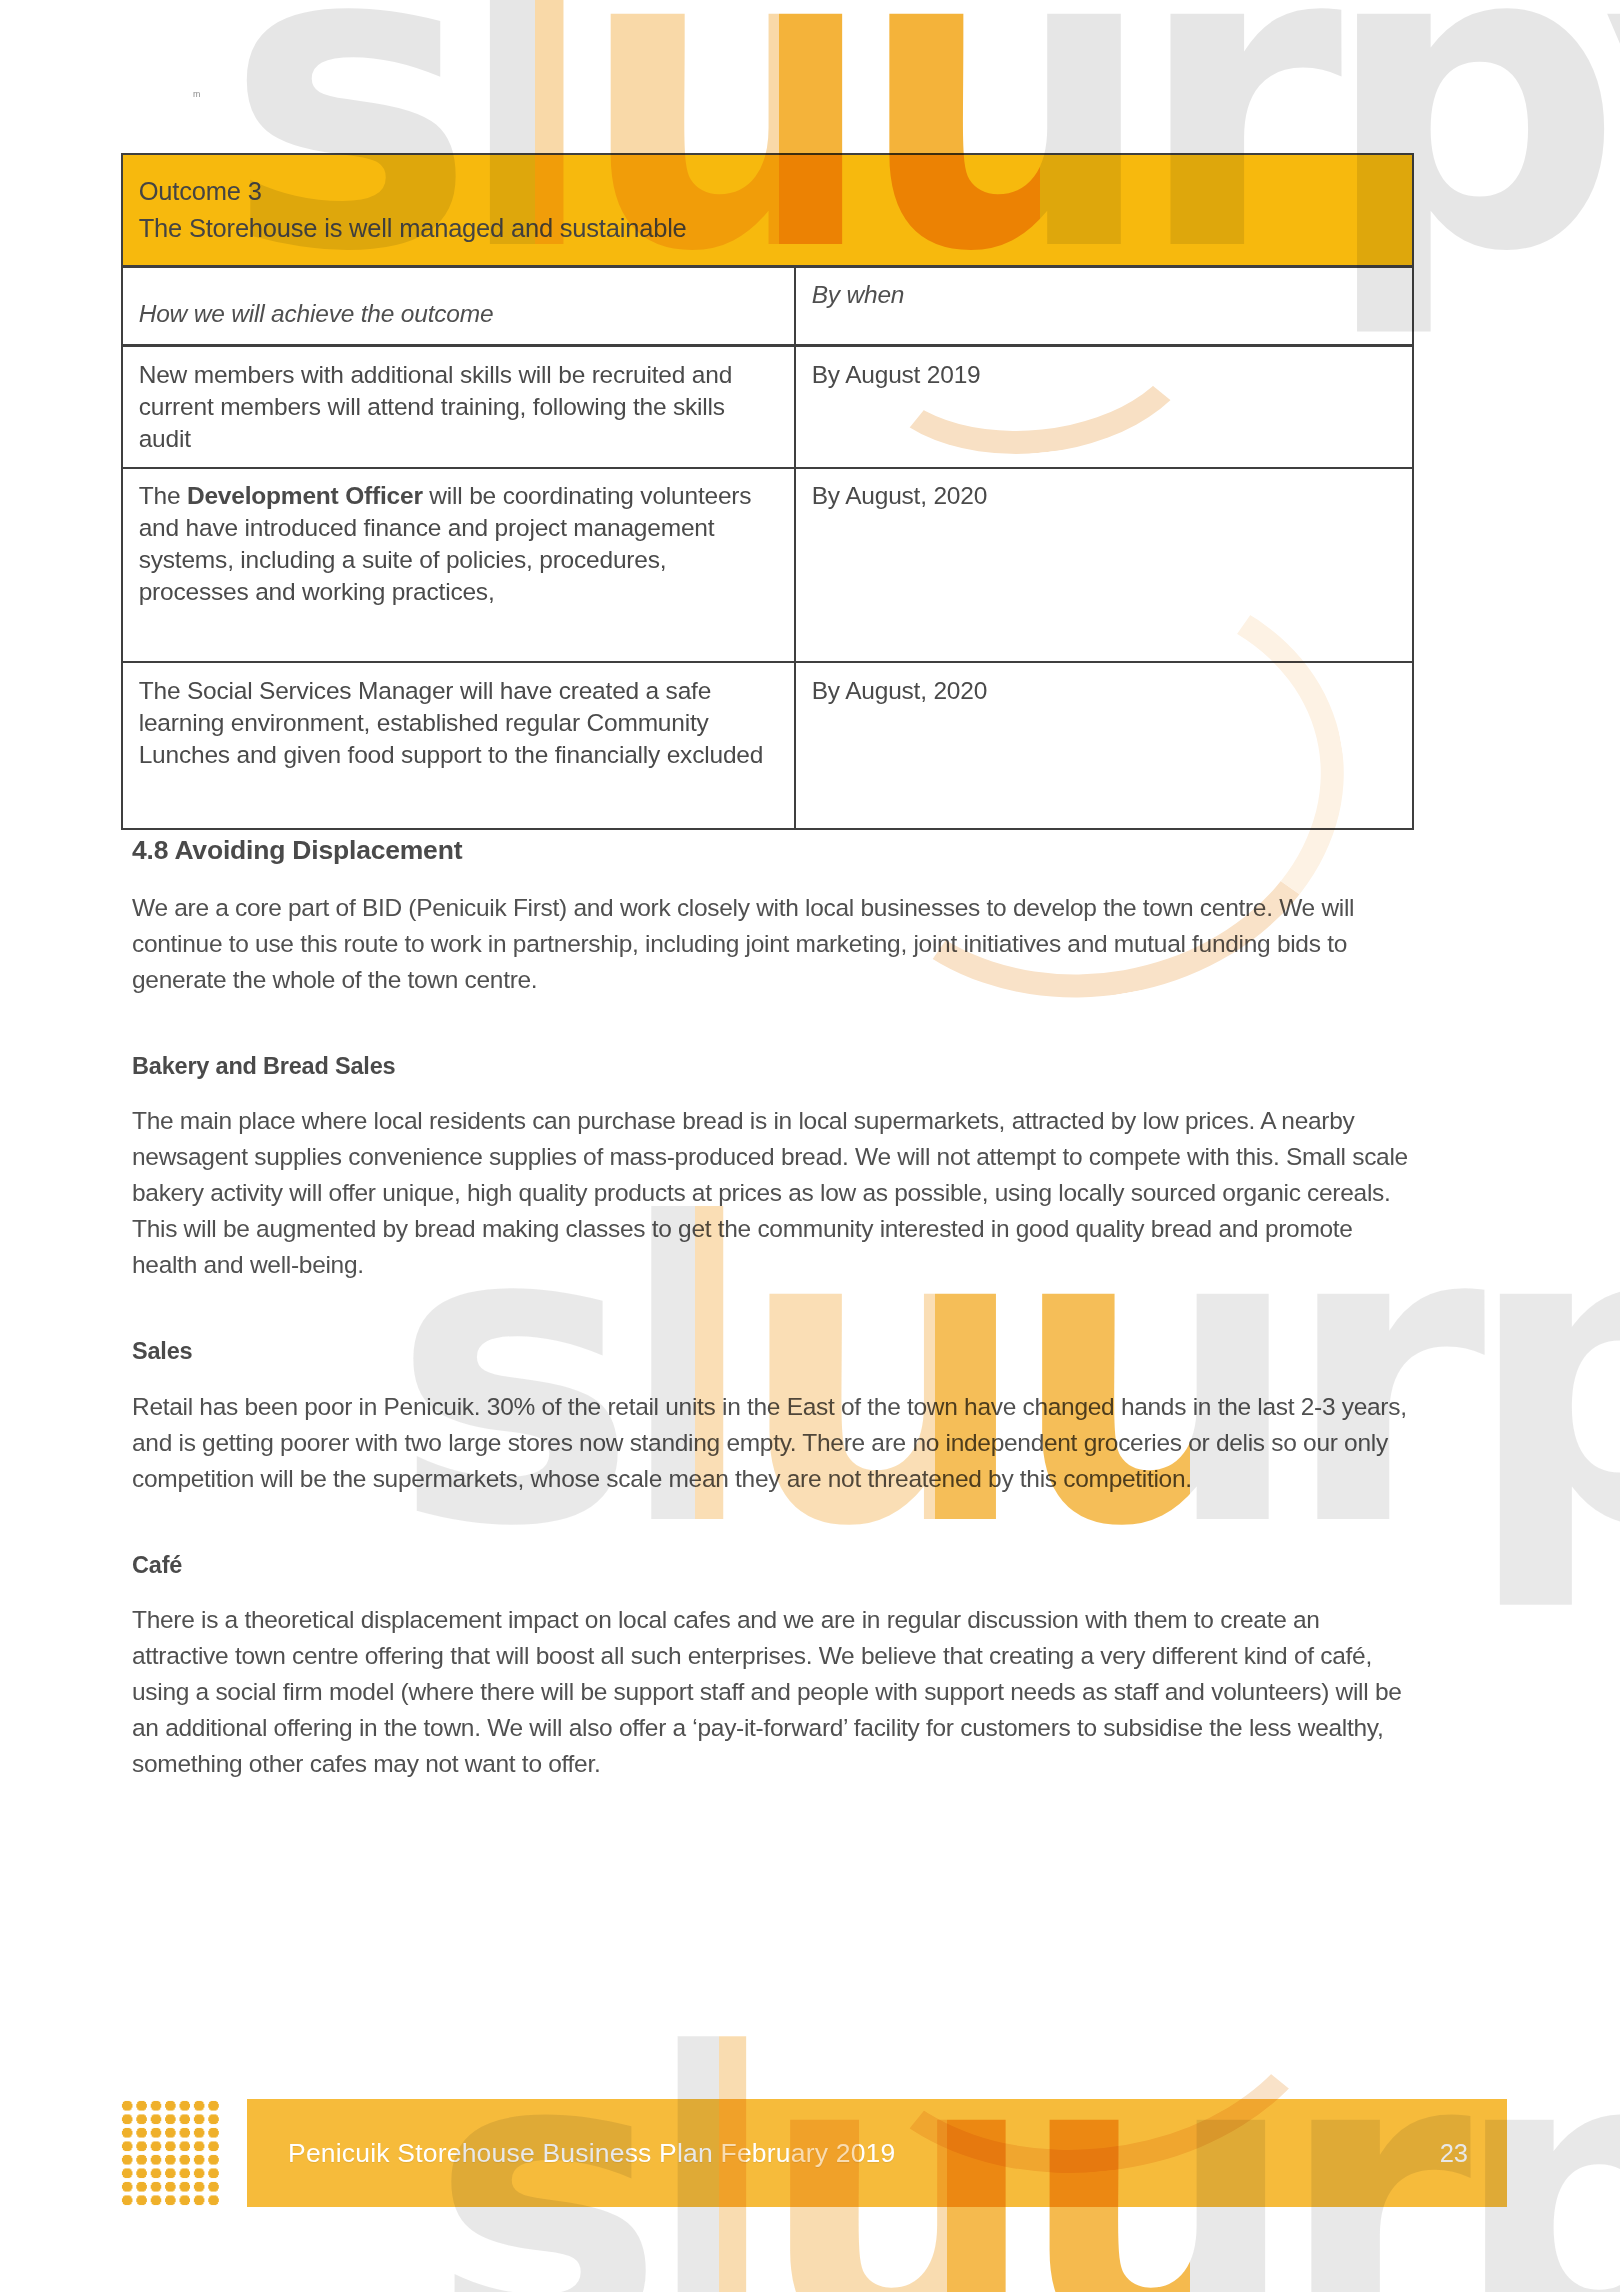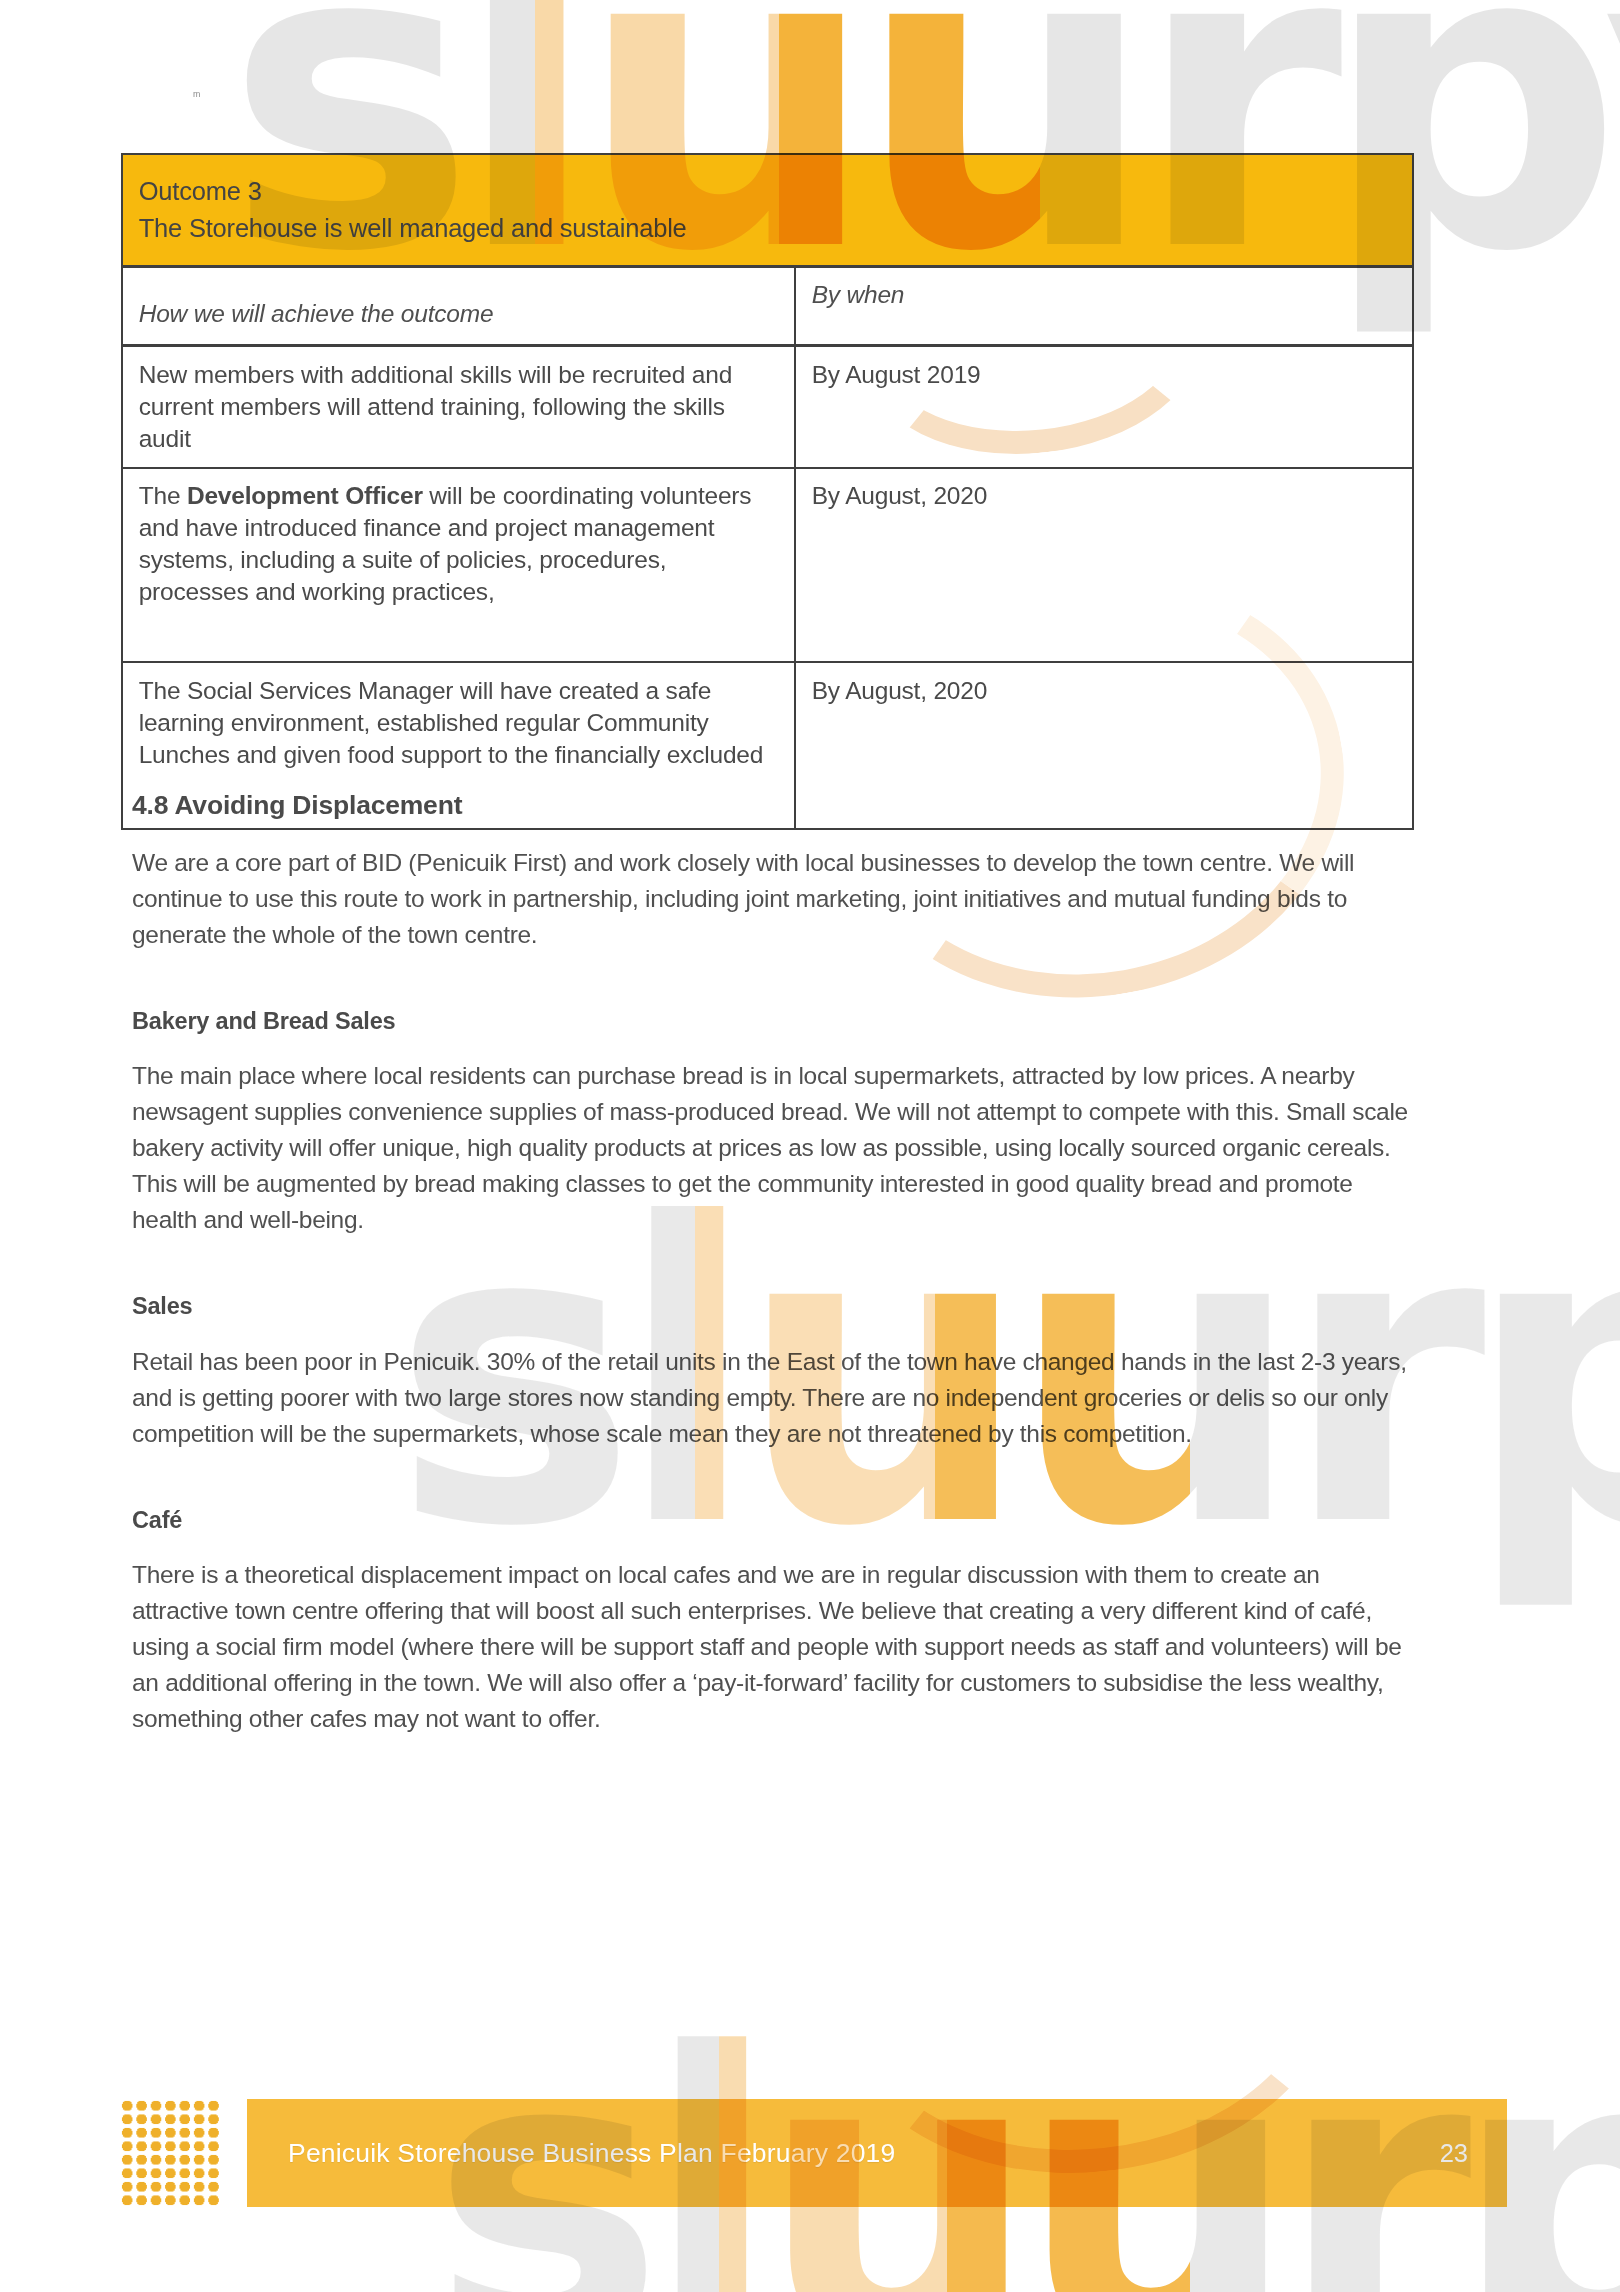--- a/index.html
+++ b/index.html
@@ -50,21 +50,21 @@
   tr.colhead td.how-col{height:51px;vertical-align:bottom;padding-bottom:13.7px;}
   tr.colhead td.when-col{vertical-align:top;padding-top:11.8px;}
   td.when-cell{vertical-align:middle;}
   tr.r1 td{height:96px;}
   tr.r2 td{height:169px;}
   tr.r3 td{height:141px;}
   tr.r3 td.how-cell{text-align:left;}
 
   
   .content{
-    position:absolute;left:132px;top:790px;width:1282px;z-index:1;
+    position:absolute;left:132px;top:835px;width:1282px;z-index:1;
   }
   .content h2{
     margin:0;font-size:26.5px;font-weight:bold;color:#4a4a4a;letter-spacing:-0.2px;
   }
   .content h3{
     margin:55px 0 0 0;font-size:23.5px;font-weight:bold;color:#4a4a4a;letter-spacing:-0.2px;
   }
   .content p{
     margin:23.5px 0 0 0;font-size:24.5px;line-height:36px;color:#505050;letter-spacing:-0.3px;
   }

